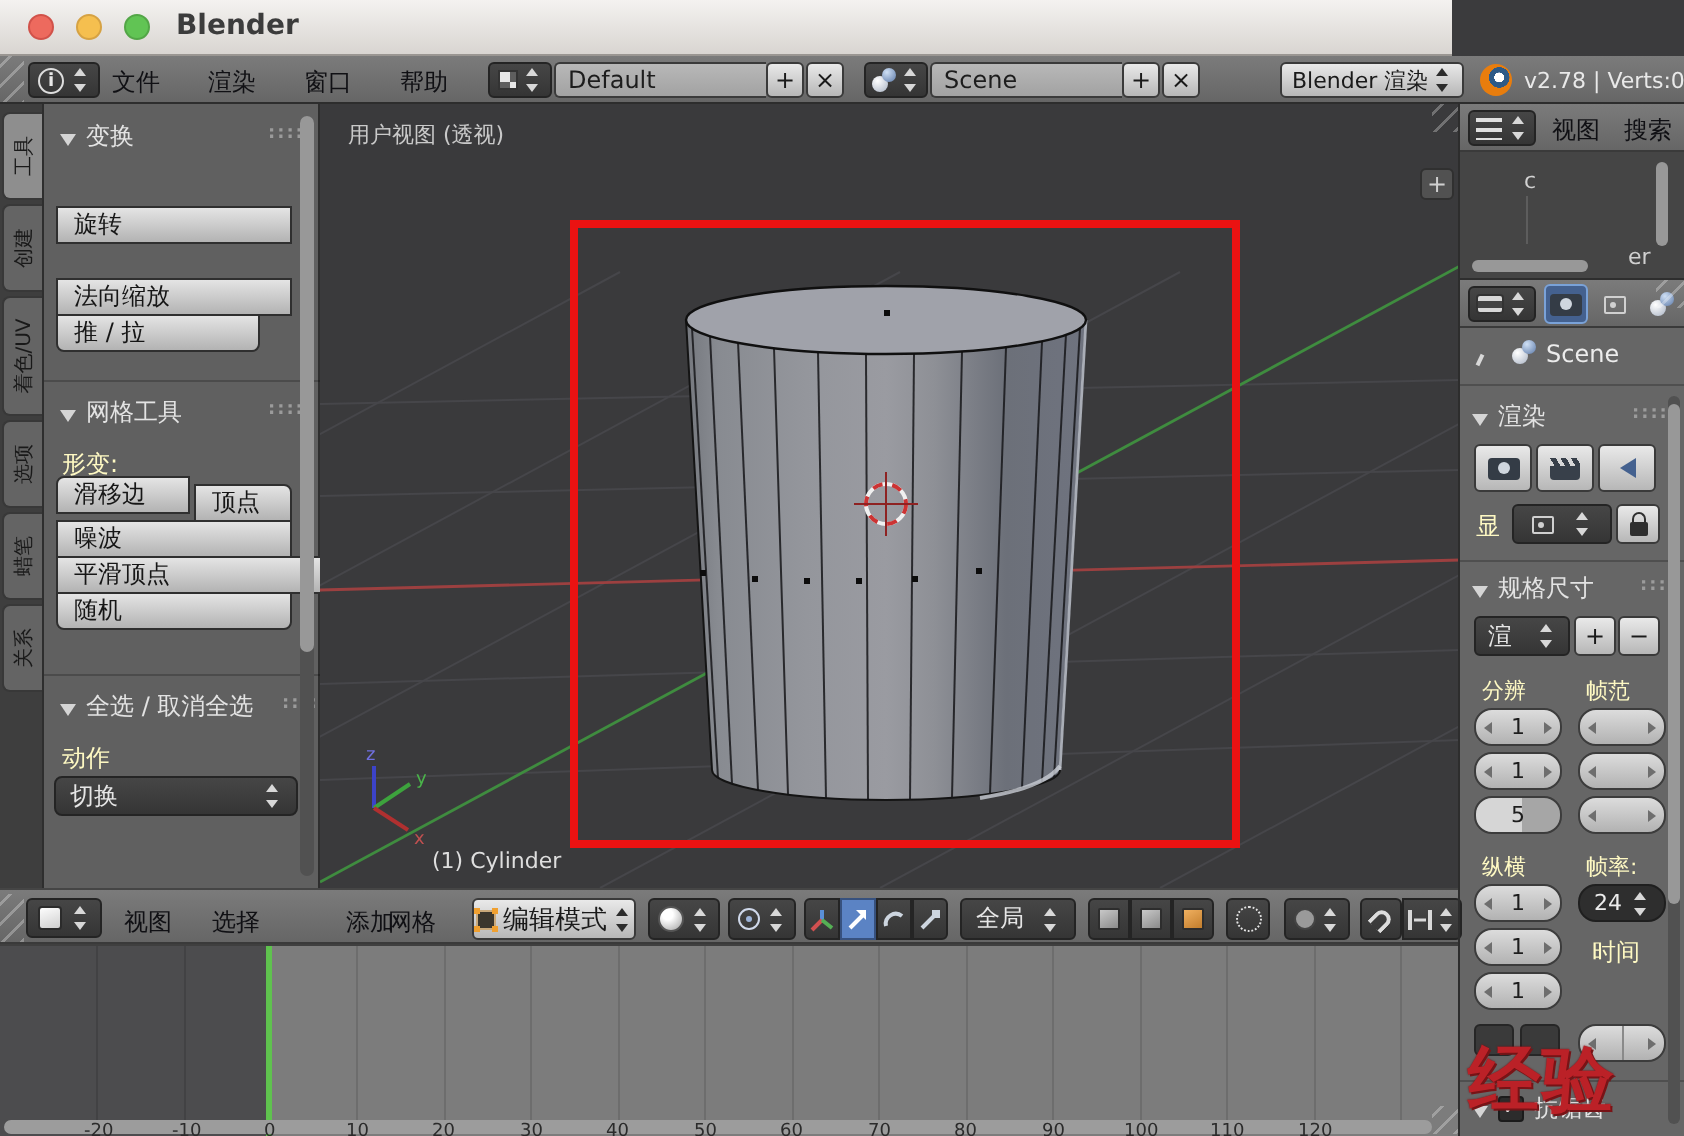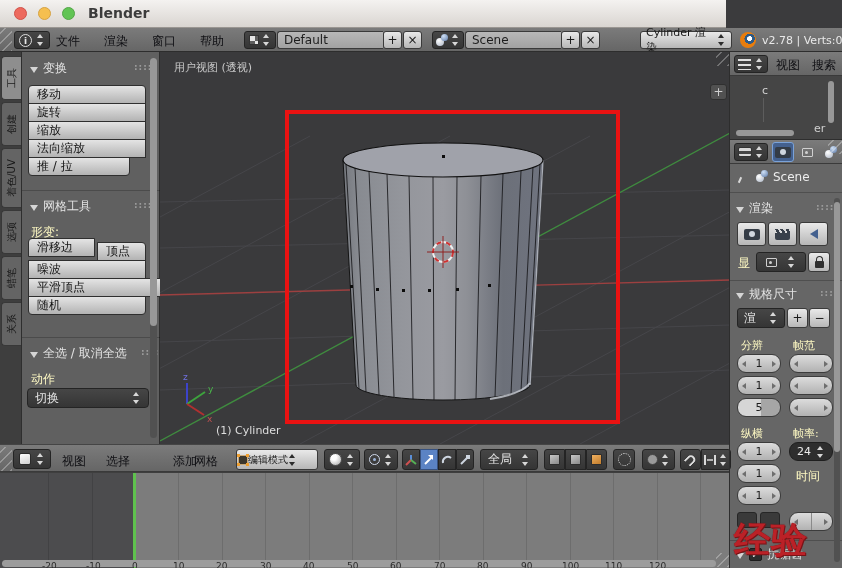--- a/index.html
+++ b/index.html
@@ -119,21 +119,21 @@
     <div class="abs wbtn" style="left:383px;top:3px;width:19px;height:18px;">+</div>
     <div class="abs wbtn" style="left:403px;top:3px;width:19px;height:18px;">×</div>
     <div class="abs wdark" style="left:432px;top:3px;width:32px;height:18px;justify-content:space-evenly;">
       <span class="sceneball"></span>
         <span class="ud lt"></span>
     </div>
     <div class="abs field" style="left:465px;top:3px;width:96px;height:18px;">Scene</div>
     <div class="abs wbtn" style="left:561px;top:3px;width:19px;height:18px;">+</div>
     <div class="abs wbtn" style="left:581px;top:3px;width:19px;height:18px;">×</div>
     <div class="abs wbtn" style="left:640px;top:3px;width:92px;height:18px;justify-content:space-between;padding:0 5px;font-size:11px;">
-      <span>Cylinder 渲染</span>
+      <span>Blender 渲染</span>
         <span class="ud"></span>
     </div>
     <div class="abs blogo" style="left:740px;top:4px;"></div>
     <div class="abs" style="left:762px;top:6px;font-size:11px;color:#e9e9e9;white-space:nowrap;">v2.78 | Verts:0/6</div>
   </div>
 
   <div class="abs" id="tabstrip">
     <div class="abs vtab act" style="top:4px;height:44px;">
         <span>工具</span>
       </div>
@@ -150,23 +150,21 @@
         <span>蜡笔</span>
       </div>
     <div class="abs vtab" style="top:250px;height:44px;">
         <span>关系</span>
       </div>
   </div>
 
   <div class="abs" id="shelf">
     <div class="abs phead" style="left:8px;top:8px;"><span class="col-arrow"></span><span>变换</span></div>
     <div class="abs dots" style="left:112px;top:10px;">::::</div>
-    <div class="abs tbtn top" style="left:6px;top:33px;width:118px;">移动</div>
     <div class="abs tbtn" style="left:6px;top:51px;width:118px;">旋转</div>
-    <div class="abs tbtn" style="left:6px;top:69px;width:118px;">缩放</div>
     <div class="abs tbtn" style="left:6px;top:87px;width:118px;">法向缩放</div>
     <div class="abs tbtn bot" style="left:6px;top:105px;width:102px;">推 / 拉</div>
     <div class="abs sep" style="left:0;top:138px;width:138px;"></div>
 
     <div class="abs phead" style="left:8px;top:146px;"><span class="col-arrow"></span><span>网格工具</span></div>
     <div class="abs dots" style="left:112px;top:148px;">::::</div>
     <div class="abs lbl" style="left:9px;top:172px;font-size:12px;">形变:</div>
     <div class="abs tbtn top" style="left:6px;top:186px;width:67px;border-radius:4px 0 0 0;">滑移边</div>
     <div class="abs tbtn top" style="left:75px;top:190px;width:49px;border-radius:0 4px 0 0;">顶点</div>
     <div class="abs tbtn" style="left:6px;top:208px;width:118px;">噪波</div>
@@ -417,21 +415,21 @@
   <div class="abs hbar" style="left:0;top:444px;width:730px;height:28px;border-top:1px solid #454545;">
     <div class="abs grip" style="left:0;top:2px;width:12px;height:24px;"></div>
     <div class="abs wdark" style="left:13px;top:4px;width:38px;height:20px;justify-content:space-evenly;">
       <span class="cubeicon"></span>
         <span class="ud lt"></span>
     </div>
     <div class="abs menu" style="left:62px;top:8px;">视图</div>
     <div class="abs menu" style="left:106px;top:8px;">选择</div>
     <div class="abs menu" style="left:150px;top:8px;margin-left:23px;">添加</div>
     <div class="abs menu" style="left:194px;top:8px;">网格</div>
-    <div class="abs wbtn" style="left:236px;top:4px;width:82px;height:21px;justify-content:flex-start;padding:0 1px;font-size:10px;">
+    <div class="abs wbtn" style="left:236px;top:4px;width:82px;height:21px;justify-content:space-between;padding:0 1px;font-size:13px;">
       <span class="editmodeico"></span>
         <span>编辑模式</span>
         <span class="ud"></span>
     </div>
     <div class="abs wdark" style="left:324px;top:4px;width:36px;height:21px;justify-content:space-evenly;">
       <span class="sphere"></span>
         <span class="ud lt"></span>
     </div>
     <div class="abs wdark" style="left:364px;top:4px;width:34px;height:21px;justify-content:space-evenly;">
       <span class="circdot"></span>

